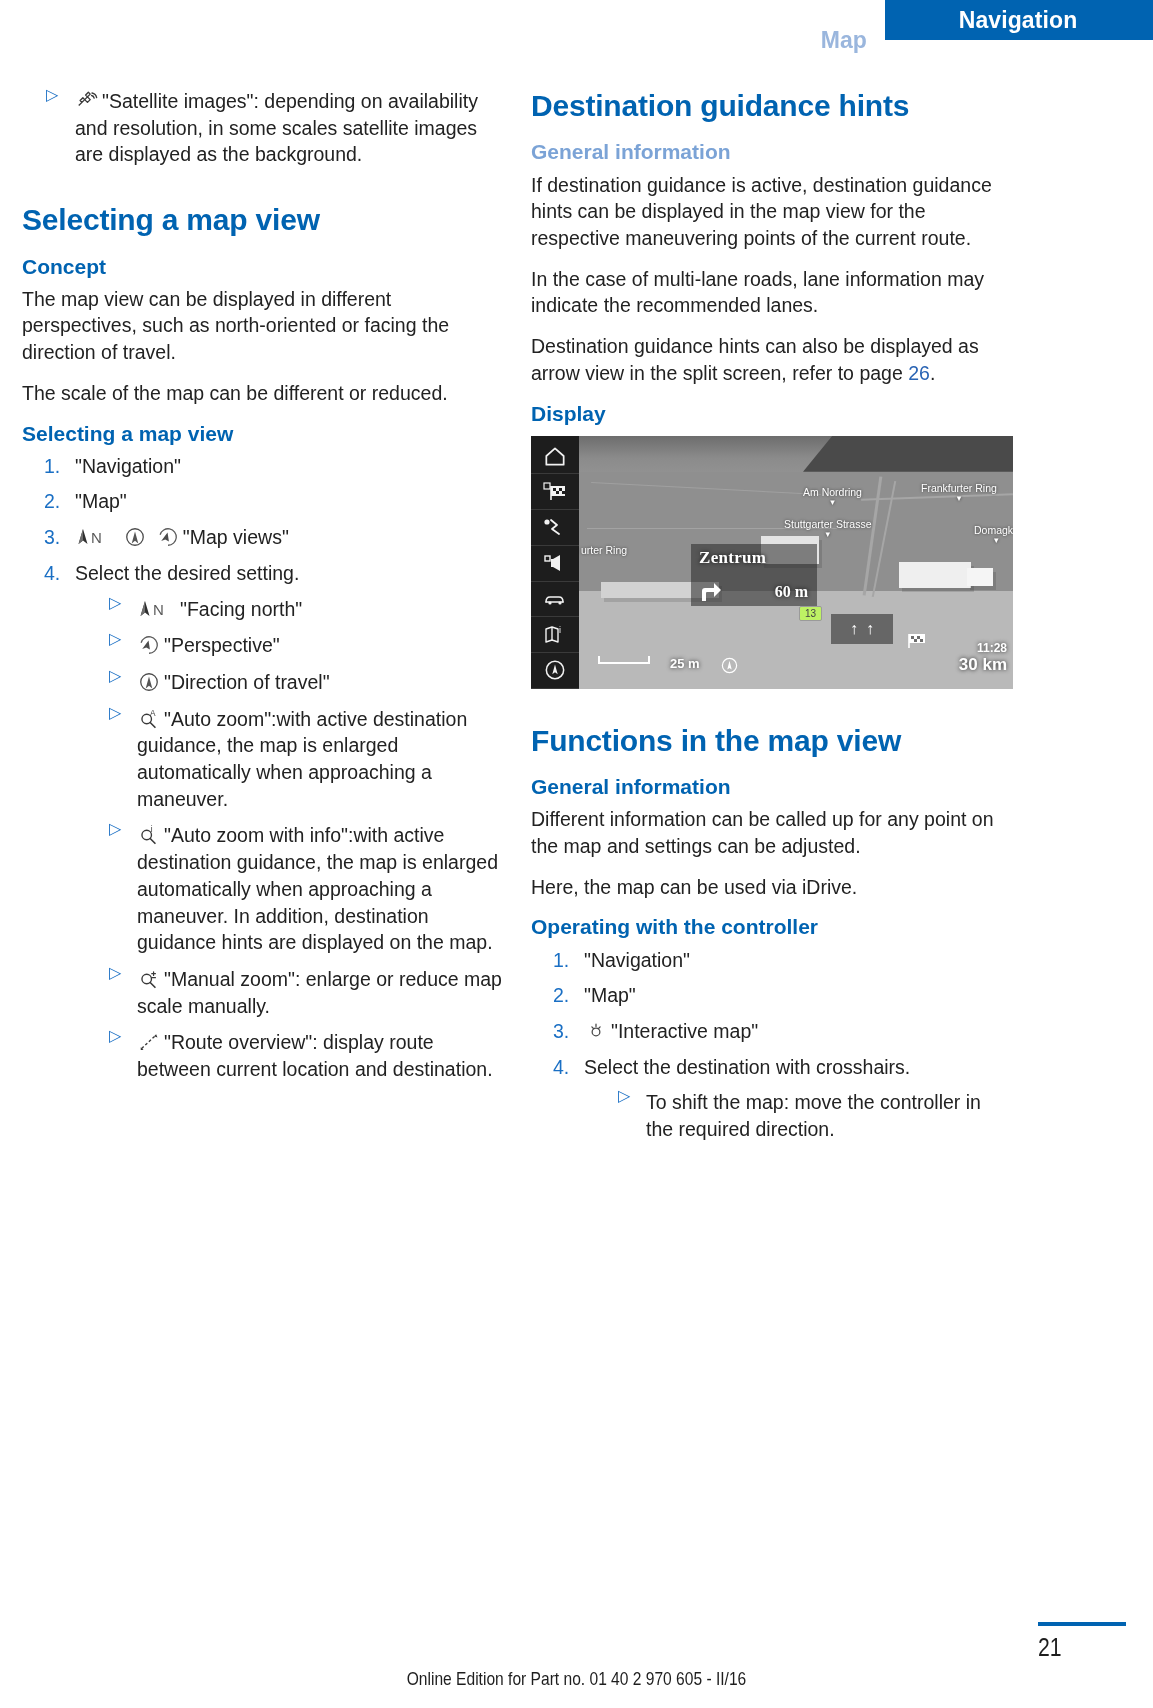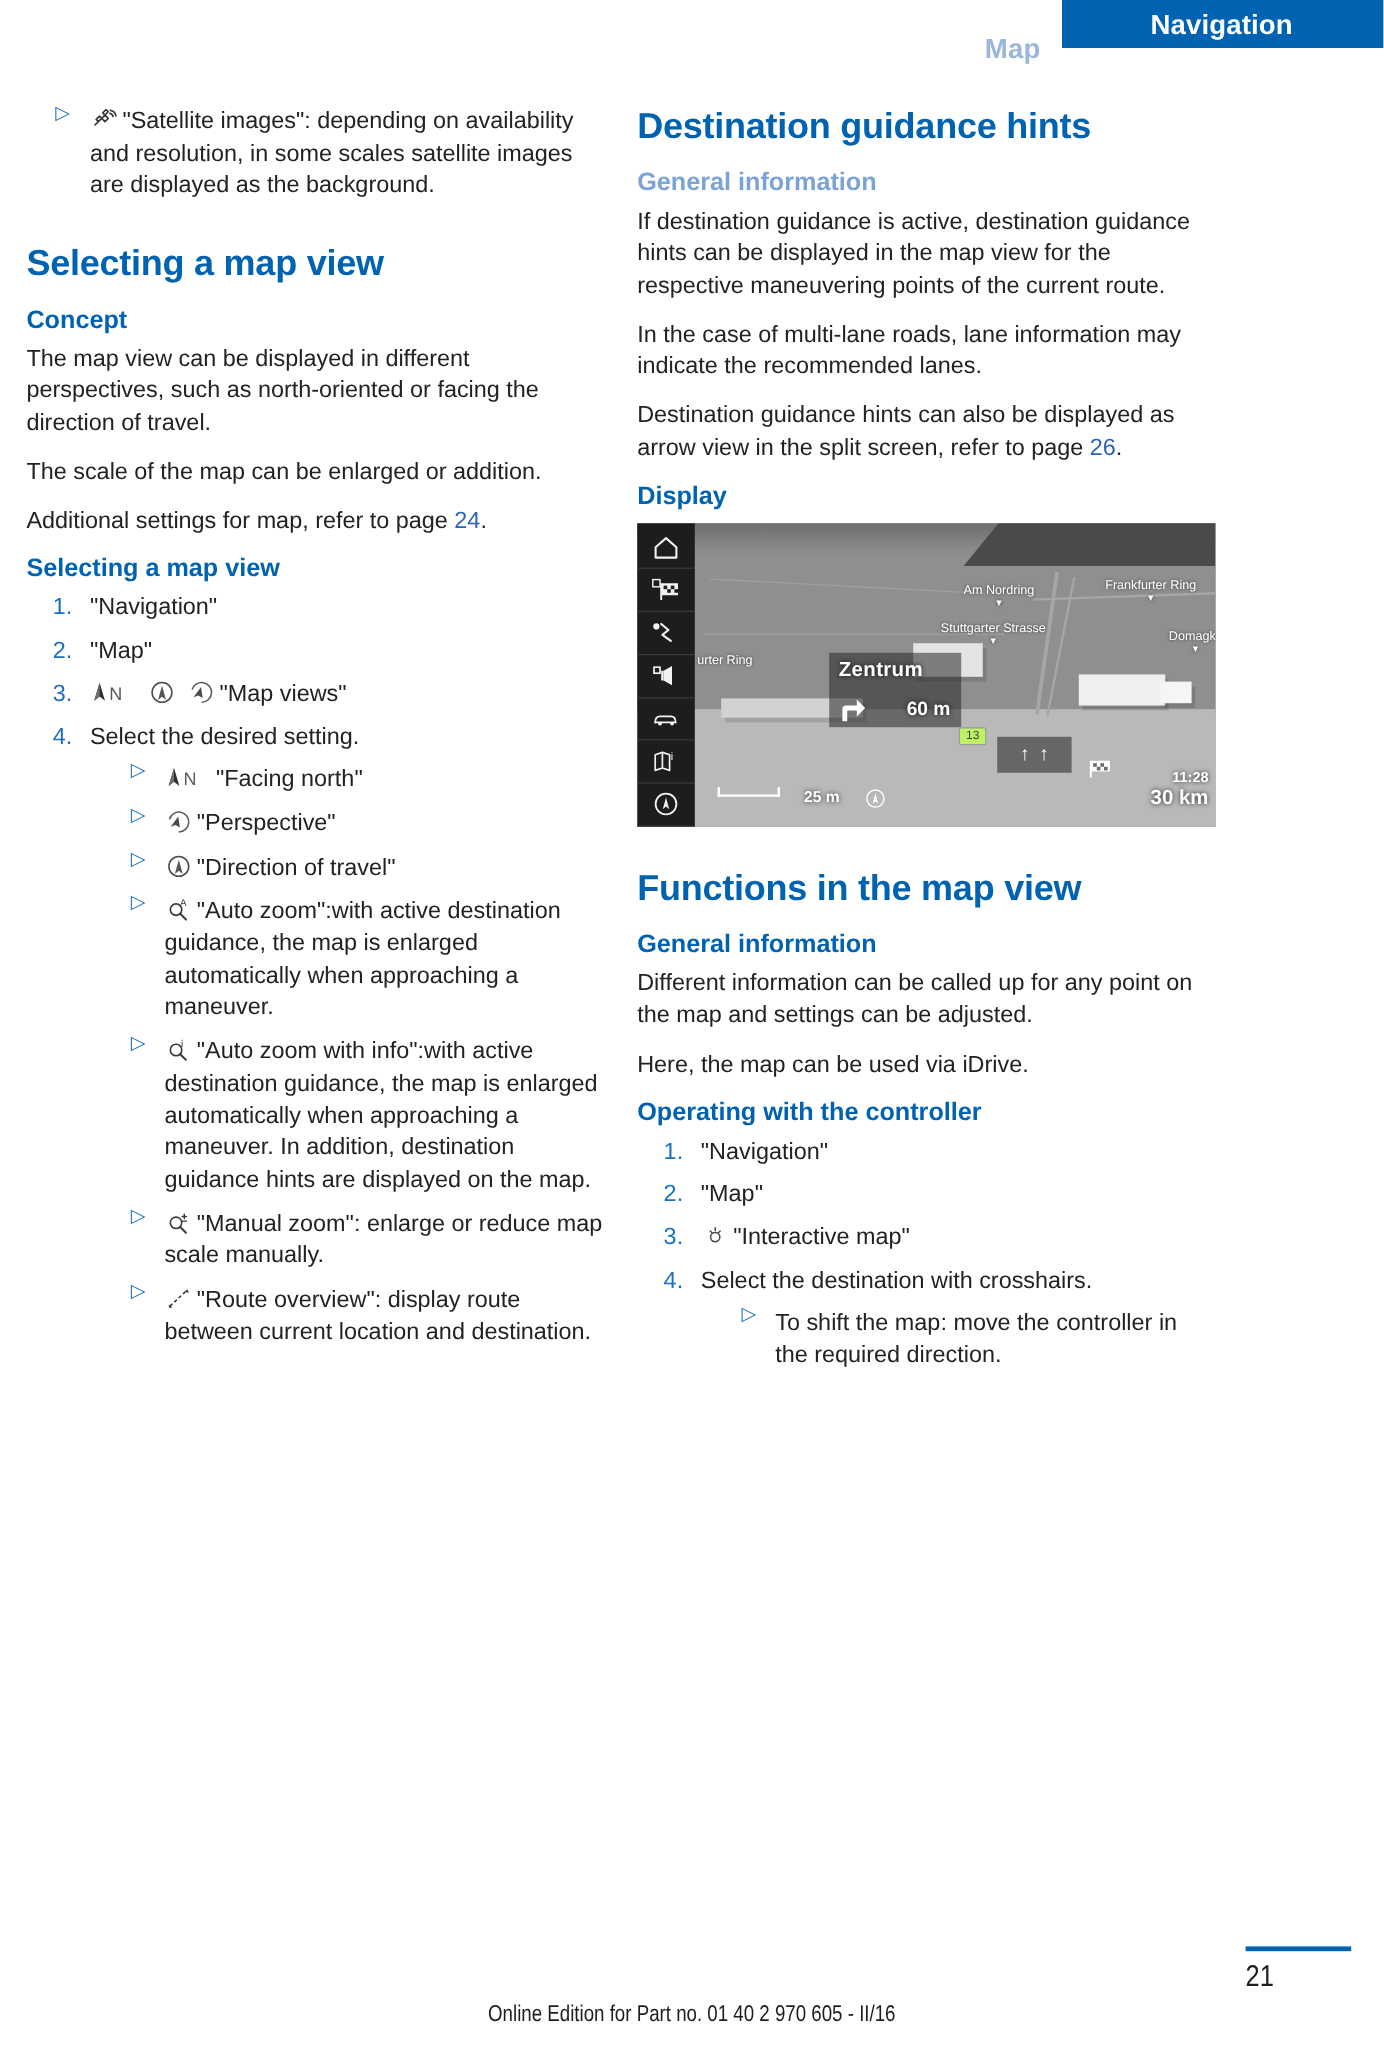--- a/index.html
+++ b/index.html
@@ -195,23 +195,24 @@
     font-size:10.5px;
     text-shadow:0 0 3px rgba(0,0,0,.65);
     white-space:nowrap;
     text-align:center;
   }
   .road-label .pin { display:block; font-size:9px; line-height:6px; margin-top:1px; }
 
   .guide-box {
     position:absolute;
     left:160px; top:108px;
-    width:110px; height:62px;
+    width:126px; height:62px;
     background:rgba(40,40,40,.55);
     color:#fff;
+    font-family:Liberation Serif, serif;
   }
   .guide-title {
     position:absolute; left:8px; top:4px;
     font-size:17px; font-weight:bold; letter-spacing:.3px;
     text-shadow:0 0 4px rgba(0,0,0,.8);
   }
   .guide-dist {
     position:absolute; right:9px; bottom:5px;
     font-size:16px; font-weight:bold;
     text-shadow:0 0 4px rgba(0,0,0,.8);
@@ -313,22 +314,21 @@
             <path d="M17 6a3.5 3.5 0 012.8 2.8M17.5 3.3a6.3 6.3 0 015 5" stroke-linecap="round"></path>
           </svg>
         </span><span>"Satellite images": depending on availability and resolution, in some scales satellite images are displayed as the background.</span>
       </li>
     </ul>
 
     <h1 class="sect">Selecting a map view</h1>
 
     <h2 class="sub">Concept</h2>
     <p class="body">The map view can be displayed in different perspectives, such as north-oriented or facing the direction of travel.</p>
-    <p class="body">The scale of the map can be enlarged or addition.</p>
-    <p class="body"><span>Additional settings for map, refer to page </span><span class="pageref">24</span><span>.</span></p>
+    <p class="body">The scale of the map can be different or reduced.</p>
 
     <h2 class="sub">Selecting a map view</h2>
 
     <ol class="steps">
       <li><span>"Navigation"</span></li>
       <li><span>"Map"</span></li>
       <li>
         <span class="ic wide">
           <svg viewBox="0 0 40 22" fill="none">
             <path d="M8 3 L12.5 18 L8 14.5 L3.5 18 Z" fill="#2f2f2f"></path>

